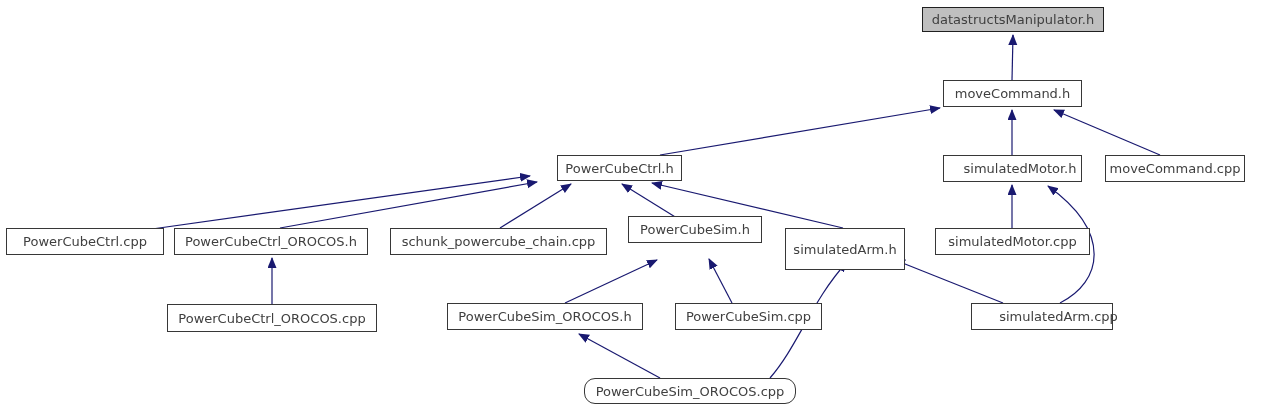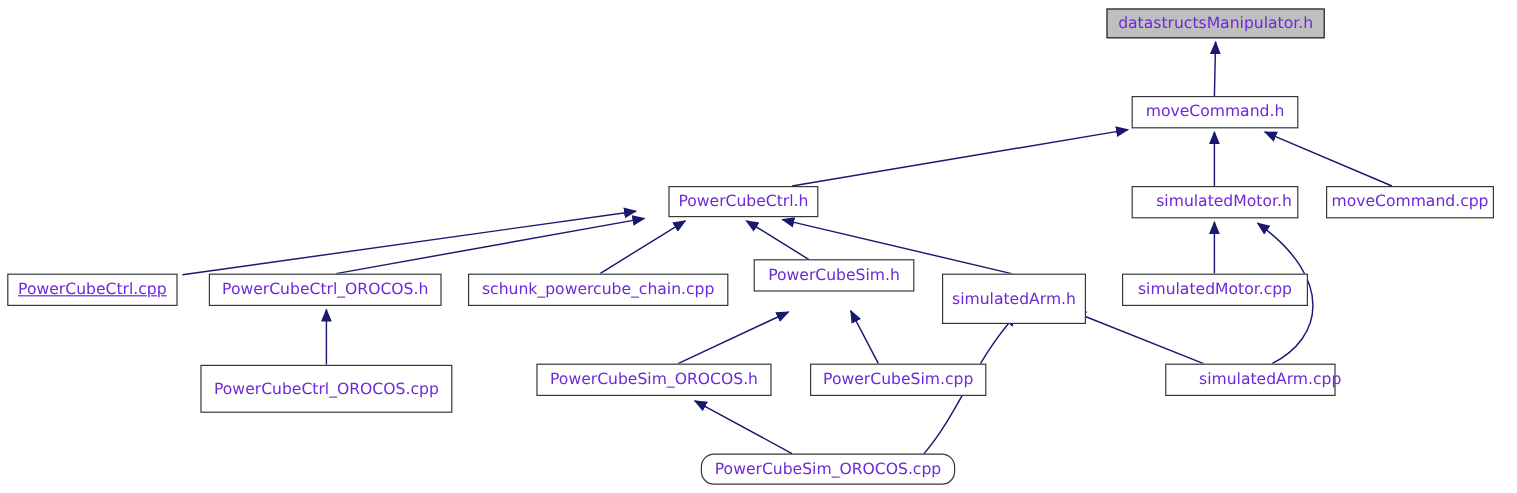--- a/index.html
+++ b/index.html
@@ -16,21 +16,21 @@
   }
   .node {
     position: absolute;
     box-sizing: border-box;
     background: #ffffff;
     border: 1px solid #373737;
     display: flex;
     align-items: center;
     justify-content: center;
     font-size: 13px;
-    color: #6d28d9;
+    color: #404040;
     white-space: nowrap;
     cursor: pointer;
   }
   .node.hl {
     background: #bfbfbf;
     border-color: #202020;
     cursor: default;
   }
   svg path.edge {
     fill: none;
@@ -76,39 +76,39 @@
     </div>
     <div class="node" style="left: 557px; top: 155px; width: 125px; height: 26px;">
       <span>PowerCubeCtrl.h</span>
     </div>
     <div class="node" style="left: 943px; top: 155px; width: 139px; height: 27px; padding-left: 15px;">
       <span>simulatedMotor.h</span>
     </div>
     <div class="node" style="left: 1105px; top: 155px; width: 140px; height: 27px;">
       <span>moveCommand.cpp</span>
     </div>
-    <div class="node" style="left: 6px; top: 228px; width: 142px; height: 27px; text-decoration: underline;">
+    <div class="node" style="left: 6px; top: 228px; width: 158px; height: 27px;">
       <span>PowerCubeCtrl.cpp</span>
     </div>
     <div class="node" style="left: 174px; top: 228px; width: 194px; height: 27px;">
       <span>PowerCubeCtrl_OROCOS.h</span>
     </div>
     <div class="node" style="left: 390px; top: 228px; width: 217px; height: 27px;">
       <span>schunk_powercube_chain.cpp</span>
     </div>
     <div class="node" style="left: 628px; top: 216px; width: 134px; height: 27px;">
       <span>PowerCubeSim.h</span>
     </div>
     <div class="node" style="left: 785px; top: 228px; width: 120px; height: 42px;">
       <span>simulatedArm.h</span>
     </div>
     <div class="node" style="left: 935px; top: 228px; width: 155px; height: 27px;">
       <span>simulatedMotor.cpp</span>
     </div>
-    <div class="node" style="left: 167px; top: 304px; width: 210px; height: 40px;">
+    <div class="node" style="left: 167px; top: 304px; width: 210px; height: 28px;">
       <span>PowerCubeCtrl_OROCOS.cpp</span>
     </div>
     <div class="node" style="left: 447px; top: 303px; width: 196px; height: 27px;">
       <span>PowerCubeSim_OROCOS.h</span>
     </div>
     <div class="node" style="left: 665px; top: 303px; width: 147px; height: 27px; margin-left: 10px;">
       <span>PowerCubeSim.cpp</span>
     </div>
     <div class="node" style="left: 971px; top: 303px; width: 142px; height: 27px; padding-left: 33px;">
       <span>simulatedArm.cpp</span>

